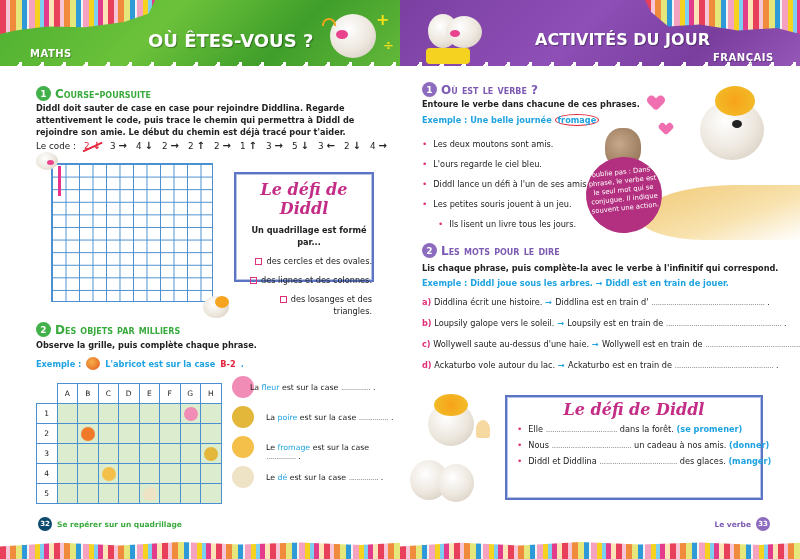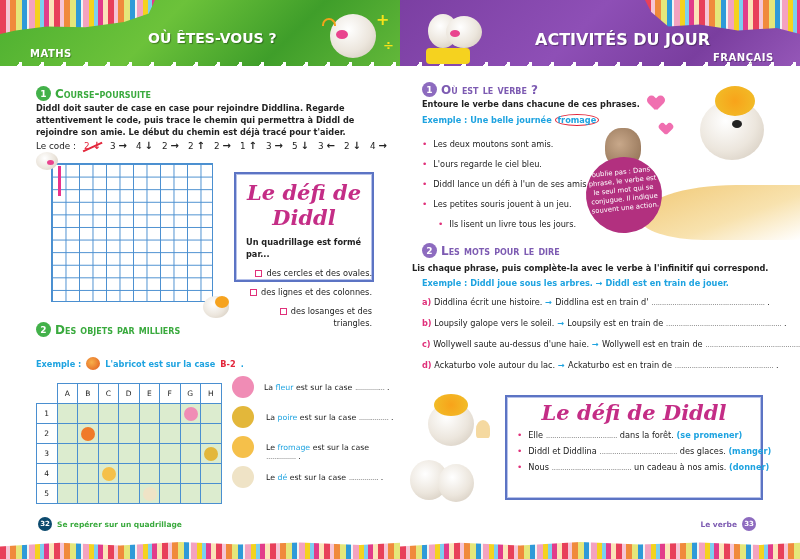--- a/index.html
+++ b/index.html
@@ -51,21 +51,21 @@
   .struck::after { content:""; position:absolute; left:-2px; right:-2px; top:50%; height:1.5px; background:#e3263b; transform: rotate(-25deg); }
 
   
   .grid { position: absolute; left: 51px; top: 163px; width: 162px; height: 139px; border: 1px solid #4a8fd0;
     background-image: linear-gradient(#4a8fd0 1px, transparent 1px), linear-gradient(90deg, #4a8fd0 1px, transparent 1px);
     background-size: 13.5px 12.6px; }
   .path-mark { position: absolute; left: 58px; top: 166px; width: 3px; height: 30px; background: #e9328c; }
 
   
   .defi { position: absolute; border: 2px solid #5c74c4; background: #fff; box-shadow: 0 0 0 1px #b7c2ea inset; }
-  .defi-title { font-family: "DejaVu Serif", serif; font-style: italic; font-weight: bold; color: #c42d86; text-align: center; font-size: 21px; }
+  .defi-title { font-family: "DejaVu Serif", serif; font-style: italic; font-weight: bold; color: #c42d86; text-align: center; font-size: 16px; }
   .check { display: inline-block; width: 7px; height: 7px; border: 1.5px solid #e0307a; margin-right: 4px; vertical-align: middle; }
 
   
   .tbl { position: absolute; left: 36px; top: 383px; border-collapse: collapse; }
   .tbl td, .tbl th { border: 1.3px solid #4a8fd0; width: 20.5px; height: 20px; font-size: 7.5px; text-align: center; font-weight: normal; }
   .tbl th.corner { border-top-color: transparent; border-left-color: transparent; }
   .tbl td.cell { background: #dceccf; position: relative; }
   .tbl td.rowh { background: #fff; }
   .item { position: absolute; left: 3px; top: 3px; width: 14px; height: 14px; border-radius: 50%; }
 
@@ -87,21 +87,21 @@
   .footer { position: absolute; top: 517px; font-size: 7.5px; font-weight: bold; display: flex; align-items: center; gap: 5px; }
   .pnum { width: 14px; height: 14px; border-radius: 50%; color: #fff; font-size: 7px; display: flex; align-items: center; justify-content: center; font-weight: bold; }
 </style>
 </head>
 <body>
 
 <div class="page page-left">
   <div class="hdr hdr-left"></div>
   <div class="stripes stripes-tl"></div>
   <div class="hdr-subject" style="left:30px;top:48px;">MATHS</div>
-  <div class="hdr-title" style="left:148px;top:30px;font-size:14px;">OÙ ÊTES-VOUS ?</div>
+  <div class="hdr-title" style="left:148px;top:30px;font-size:18px;">OÙ ÊTES-VOUS ?</div>
   <div>
     <div class="mouse" style="left:330px;top:14px;width:46px;height:44px;"></div>
     <div class="nose" style="left:336px;top:30px;width:12px;height:9px;"></div>
     <div style="position:absolute;left:322px;top:18px;width:14px;height:8px;border:2px solid #f2a21b;border-bottom:none;border-radius:10px 10px 0 0;"></div>
     <div style="position:absolute;left:376px;top:10px;color:#f7e11a;font-weight:bold;font-size:16px;">+</div>
     <div style="position:absolute;left:383px;top:38px;color:#f7e11a;font-weight:bold;font-size:13px;">÷</div>
   </div>
 
   <div class="sec-title green" style="left:36px;top:86px;">
     <span class="badge">1</span>
@@ -169,32 +169,33 @@
     <div class="mouse" style="left:36px;top:152px;width:22px;height:18px;"></div>
     <div class="nose" style="left:47px;top:160px;width:7px;height:5px;"></div>
   </div>
   <div>
     <div class="mouse" style="left:203px;top:296px;width:26px;height:22px;"></div>
     <div style="position:absolute;left:215px;top:296px;width:14px;height:12px;border-radius:50%;background:#f6a31f;"></div>
   </div>
 
   <div class="defi" style="left:234px;top:172px;width:140px;height:110px;">
     <div class="defi-title" style="margin-top:6px;">Le défi de Diddl</div>
-    <div class="txt b" style="position:static;margin:6px 0 0 10px;">Un quadrillage est formé par...</div>
+    <div class="txt b" style="position:static;margin:6px 0 0 10px;text-align:center;">Un quadrillage est formé par...</div>
     <div id="defi-left-options" style="margin:4px 0 0 10px;text-align:right;">
         <div class="txt" style="position:static;margin-top:7px;"><span class="check"></span><span>des cercles et des ovales.</span></div>
         <div class="txt" style="position:static;margin-top:7px;"><span class="check"></span><span>des lignes et des colonnes.</span></div>
         <div class="txt" style="position:static;margin-top:7px;"><span class="check"></span><span>des losanges et des triangles.</span></div>
       </div>
   </div>
 
   <div class="sec-title green" style="left:36px;top:322px;">
     <span class="badge">2</span>
     <span class="sec-label">Des objets par milliers</span>
   </div>
+  <div class="txt b" style="left:36px;top:339px;">Observe la grille, puis complète chaque phrase.</div>
   <div class="txt b blue" style="left:36px;top:357px;display:flex;align-items:center;gap:5px;">
     <span>Exemple :</span>
     <span style="display:inline-block;width:14px;height:13px;border-radius:50%;background:radial-gradient(circle at 40% 40%,#f7b04b,#e1571c);"></span>
     <span>L'abricot est sur la case</span>
     <span class="red">B-2</span>
       <span>.</span>
   </div>
 
   <table class="tbl">
     <thead>
@@ -274,21 +275,21 @@
           </td>
           <td class="cell"></td>
           <td class="cell"></td>
           <td class="cell"></td>
         </tr>
       </tbody>
   </table>
 
   <div id="obj-sentences">
       <span class="obj-icon" style="left:232px;top:376px;background:#f08cb5;"></span>
-      <div class="obj-line" style="left:264px;top:383px;text-align:center;"><span>La</span> <span class="blue">fleur</span> <span>est sur la case</span> <span class="dots">...............</span> .</div>
+      <div class="obj-line" style="left:250px;top:383px;text-align:center;"><span>La</span> <span class="blue">fleur</span> <span>est sur la case</span> <span class="dots">...............</span> .</div>
       <span class="obj-icon" style="left:232px;top:406px;background:#e3b73a;"></span>
       <div class="obj-line" style="left:266px;top:413px;"><span>La</span> <span class="blue">poire</span> <span>est sur la case</span> <span class="dots">...............</span> .</div>
       <span class="obj-icon" style="left:232px;top:436px;background:#f5c04a;"></span>
       <div class="obj-line" style="left:266px;top:443px;"><span>Le</span> <span class="blue">fromage</span> <span>est sur la case</span> <span class="dots">...............</span> .</div>
       <span class="obj-icon" style="left:232px;top:466px;background:#efe3c6;"></span>
       <div class="obj-line" style="left:266px;top:473px;"><span>Le</span> <span class="blue">dé</span> <span>est sur la case</span> <span class="dots">...............</span> .</div>
     </div>
 
   <div class="footer" style="left:38px;color:#3aaa3e;">
     <span class="pnum" style="background:#0c4a6e;">32</span>
@@ -336,44 +337,44 @@
   </div>
   <div>
     <div style="position:absolute;left:205px;top:128px;width:36px;height:40px;border-radius:45%;background:radial-gradient(circle at 40% 40%,#c8a88a,#8a6a4e);"></div>
   </div>
   <div class="pink-bubble" style="left:186px;">N'oublie pas : Dans la phrase, le verbe est le seul mot qui se conjugue. Il indique souvent une action.</div>
 
   <div class="sec-title violet" style="left:22px;top:243px;">
     <span class="badge">2</span>
     <span class="sec-label">Les mots pour le dire</span>
   </div>
-  <div class="txt b" style="left:12px;top:262px;">Lis chaque phrase, puis complète-la avec le verbe à l'infinitif qui correspond.</div>
+  <div class="txt b" style="left:22px;top:262px;">Lis chaque phrase, puis complète-la avec le verbe à l'infinitif qui correspond.</div>
   <div class="txt b blue" style="left:22px;top:277px;">Exemple : Diddl joue sous les arbres. → Diddl est en train de jouer.</div>
   <div id="fill-items">
       <div class="txt" style="left:22px;top:296px;white-space:nowrap;"><span class="pink b">a)</span> <span>Diddlina écrit une histoire.</span><span class="blue b" style="margin:0 3px;">→</span><span>Diddlina est en train d'</span> <span class="dots">......................................................</span> .</div>
       <div class="txt" style="left:22px;top:317px;white-space:nowrap;"><span class="pink b">b)</span> <span>Loupsily galope vers le soleil.</span><span class="blue b" style="margin:0 3px;">→</span><span>Loupsily est en train de</span> <span class="dots">.......................................................</span> .</div>
       <div class="txt" style="left:22px;top:338px;white-space:nowrap;"><span class="pink b">c)</span> <span>Wollywell saute au-dessus d'une haie.</span><span class="blue b" style="margin:0 3px;">→</span><span>Wollywell est en train de</span> <span class="dots">...............................................</span> .</div>
       <div class="txt" style="left:22px;top:359px;white-space:nowrap;"><span class="pink b">d)</span> <span>Ackaturbo vole autour du lac.</span><span class="blue b" style="margin:0 3px;">→</span><span>Ackaturbo est en train de</span> <span class="dots">...............................................</span> .</div>
     </div>
 
   <div>
     <div class="mouse" style="left:10px;top:460px;width:38px;height:40px;"></div>
     <div class="mouse" style="left:38px;top:464px;width:36px;height:38px;"></div>
     <div class="mouse" style="left:28px;top:402px;width:46px;height:44px;"></div>
     <div style="position:absolute;left:34px;top:394px;width:34px;height:22px;border-radius:50%;background:radial-gradient(circle,#f8a31a,#f0c12a);"></div>
     <div style="position:absolute;left:76px;top:420px;width:14px;height:18px;background:#f5d9a0;border-radius:50% 50% 20% 20%;"></div>
   </div>
 
   <div class="defi" style="left:105px;top:395px;width:258px;height:105px;">
     <div class="defi-title" style="margin-top:3px;">Le défi de Diddl</div>
     <div id="defi-right-items" style="margin:4px 0 12px 10px;">
         <div class="txt" style="position:static;margin-top:4px;white-space:nowrap;"><span class="bullet">•</span><span>Elle</span> <span class="dots">..................................</span> <span>dans la forêt.</span> <span class="blue b">(se promener)</span></div>
+        <div class="txt" style="position:static;margin-top:4px;white-space:nowrap;"><span class="bullet">•</span><span>Nous</span> <span class="dots">......................................</span> <span>un cadeau à nos amis.</span> <span class="blue b">(donner)</span></div>
         <div class="txt" style="position:static;margin-top:4px;white-space:nowrap;"><span class="bullet">•</span><span>Diddl et Diddlina</span> <span class="dots">.....................................</span> <span>des glaces.</span> <span class="blue b">(manger)</span></div>
-        <div class="txt" style="position:static;margin-top:4px;white-space:nowrap;"><span class="bullet">•</span><span>Nous</span> <span class="dots">......................................</span> <span>un cadeau à nos amis.</span> <span class="blue b">(donner)</span></div>
       </div>
   </div>
 
-  <div class="footer" style="right:44px;color:#7d5bb2;">
+  <div class="footer" style="right:30px;color:#7d5bb2;">
     <span>Le verbe</span>
     <span class="pnum" style="background:#8d6bbf;">33</span>
   </div>
   <div class="stripes stripes-bot"></div>
 </div>
 
 </body></html>

